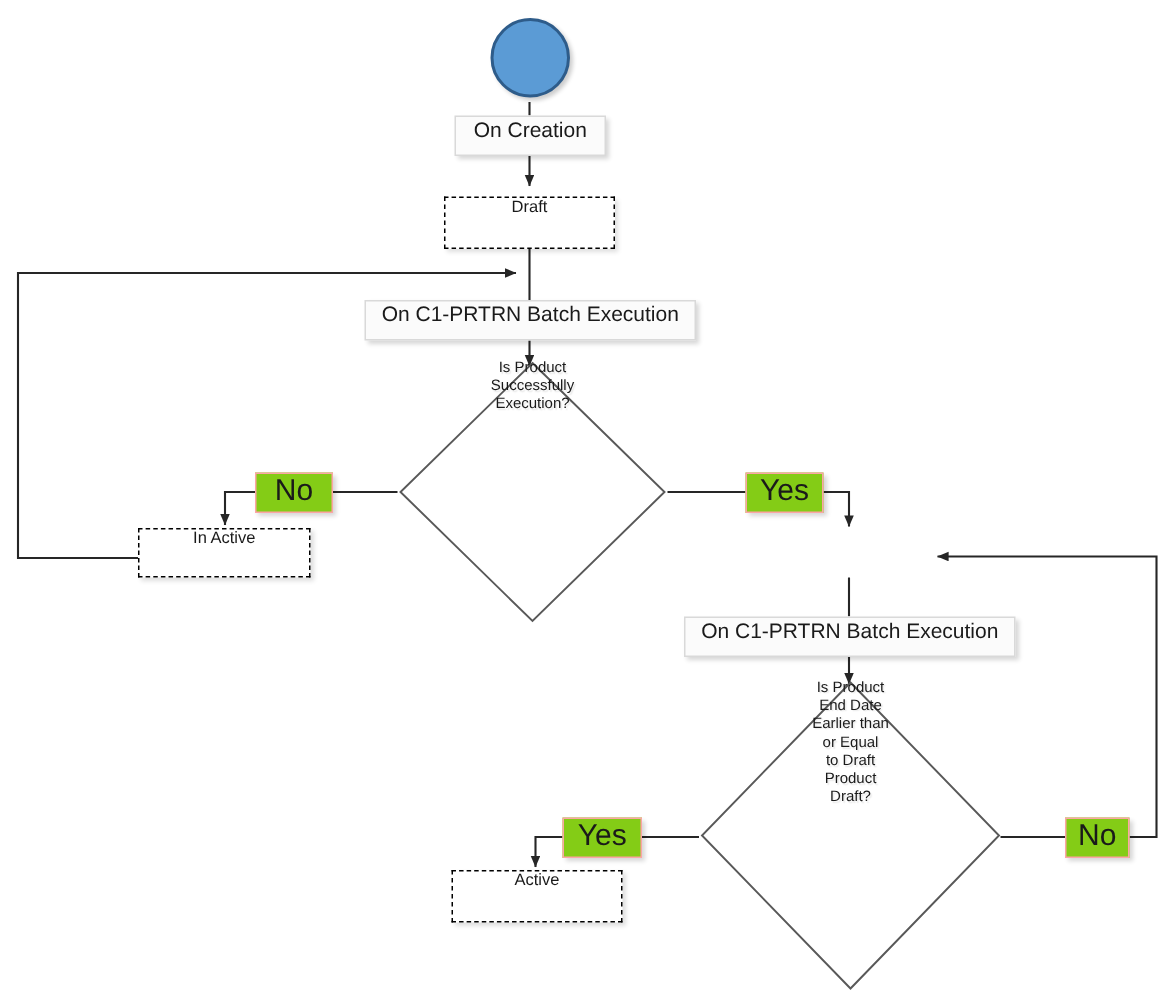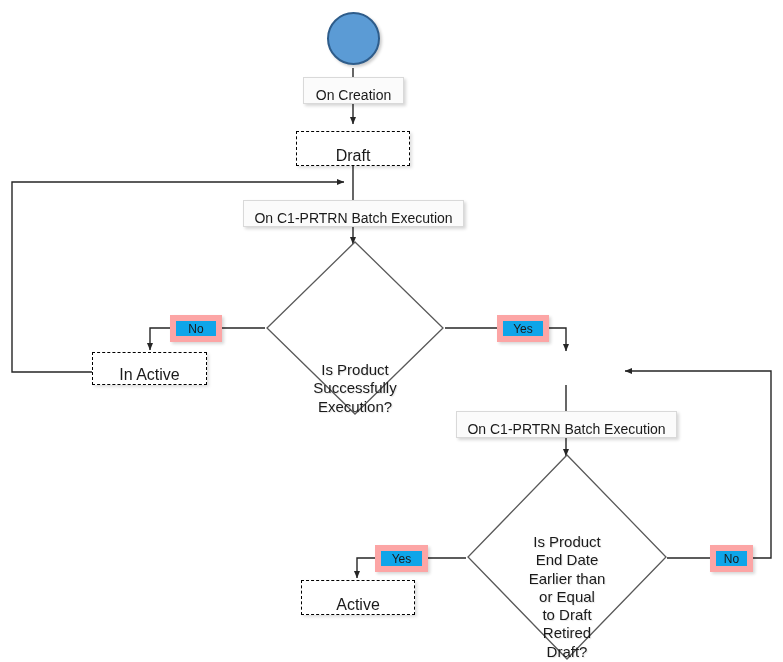--- a/index.html
+++ b/index.html
@@ -22,59 +22,59 @@
     left: 0;
     top: 0;
     width: 783px;
     height: 662px;
   }
   
   .node {
     position: absolute;
     box-sizing: border-box;
     display: flex;
-    align-items: flex-end;
+    align-items: flex-start;
     justify-content: center;
     text-align: center;
     color: #1a1a1a;
   }
   .state-box {
     border: 1px dashed #000000;
     background: #ffffff;
-    font-size: 16px;
+    font-size: 11px;
     box-shadow: 2px 2px 3px rgba(0,0,0,0.13);
   }
   .event-label {
     border: 1px solid #d9d9d9;
     background: #fbfbfb;
     font-size: 14px;
     box-shadow: 2px 2px 3px rgba(0,0,0,0.16);
     white-space: nowrap;
     padding: 0 8px;
   }
   .branch-label {
-    border: 6px solid #fca5a5;
-    background: #0ea5e9;
-    font-size: 12px;
+    border: 1px solid #fca5a5;
+    background: #84cc16;
+    font-size: 20px;
     box-shadow: 2px 2px 3px rgba(0,0,0,0.16);
   }
   .start-circle {
     border-radius: 50%;
     background: #5B9BD5;
     border: 2px solid #2E5C8A;
     box-shadow: 2px 2px 3px rgba(0,0,0,0.2);
   }
   .decision {
     background: transparent;
     border: 0;
   }
   .decision .dtext {
     position: relative;
     z-index: 2;
-    font-size: 15px;
+    font-size: 10px;
     line-height: 1.22;
     color: #1a1a1a;
     text-shadow: 1px 1px 1px rgba(0,0,0,0.10);
   }
   .decision svg.dshape {
     position: absolute;
     left: 0;
     top: 0;
     z-index: 1;
   }
@@ -171,21 +171,21 @@
   <div class="node decision" style="left:466px; top:453px; width:202px; height:208px;">
     <svg class="dshape" width="202" height="208" viewBox="0 0 202 208" xmlns="http://www.w3.org/2000/svg">
       <polygon points="101,2 200,104 101,206 2,104" fill="#ffffff" stroke="#595959" stroke-width="1.3"></polygon>
     </svg>
     <div class="dtext">
       <div>Is Product</div>
       <div>End Date</div>
       <div>Earlier than</div>
       <div>or Equal</div>
       <div>to Draft</div>
-      <div>Retired</div>
+      <div>Product</div>
       <div>Draft?</div>
     </div>
   </div>
 
   <div class="node branch-label" style="left:375px; top:545px; width:53px; height:27px;">
     <span>Yes</span>
   </div>
 
   <div class="node branch-label" style="left:710px; top:545px; width:43px; height:27px;">
     <span>No</span>

